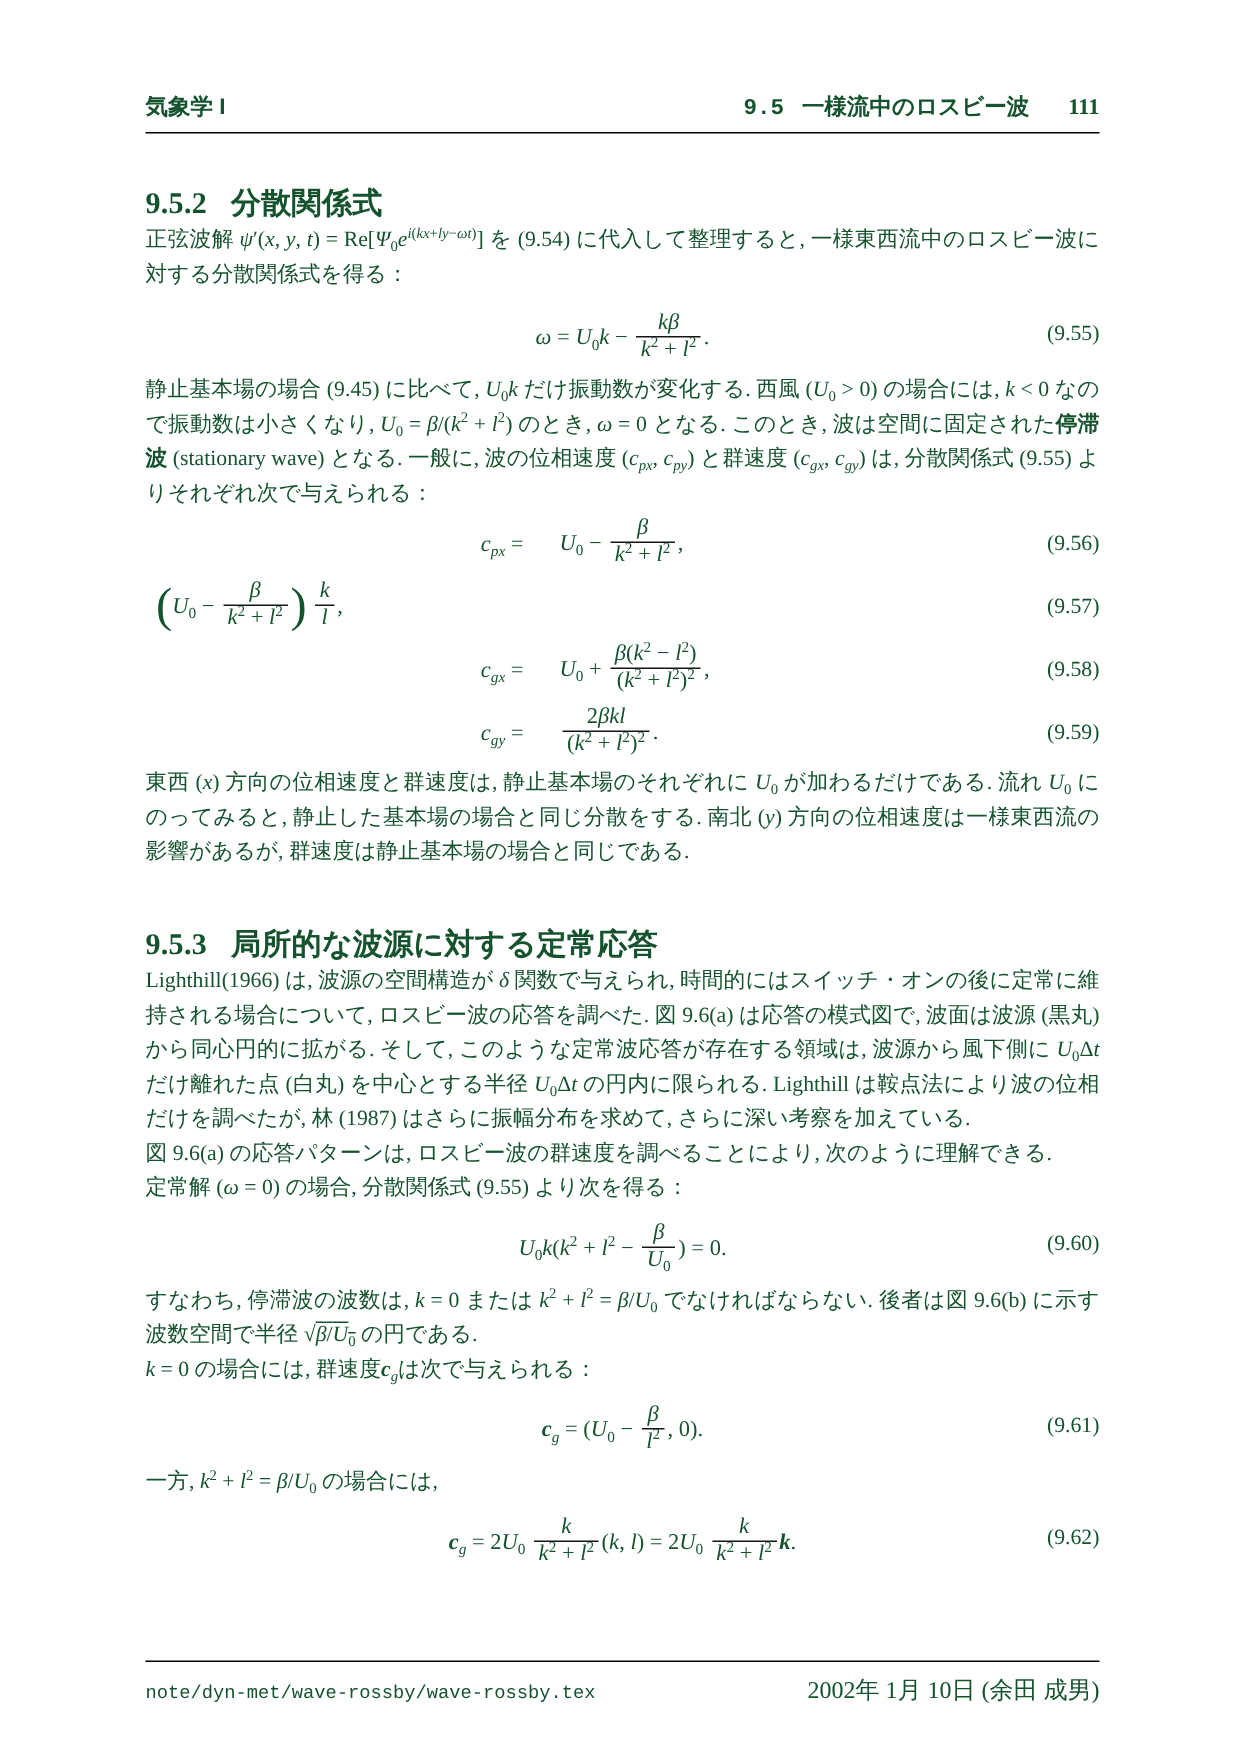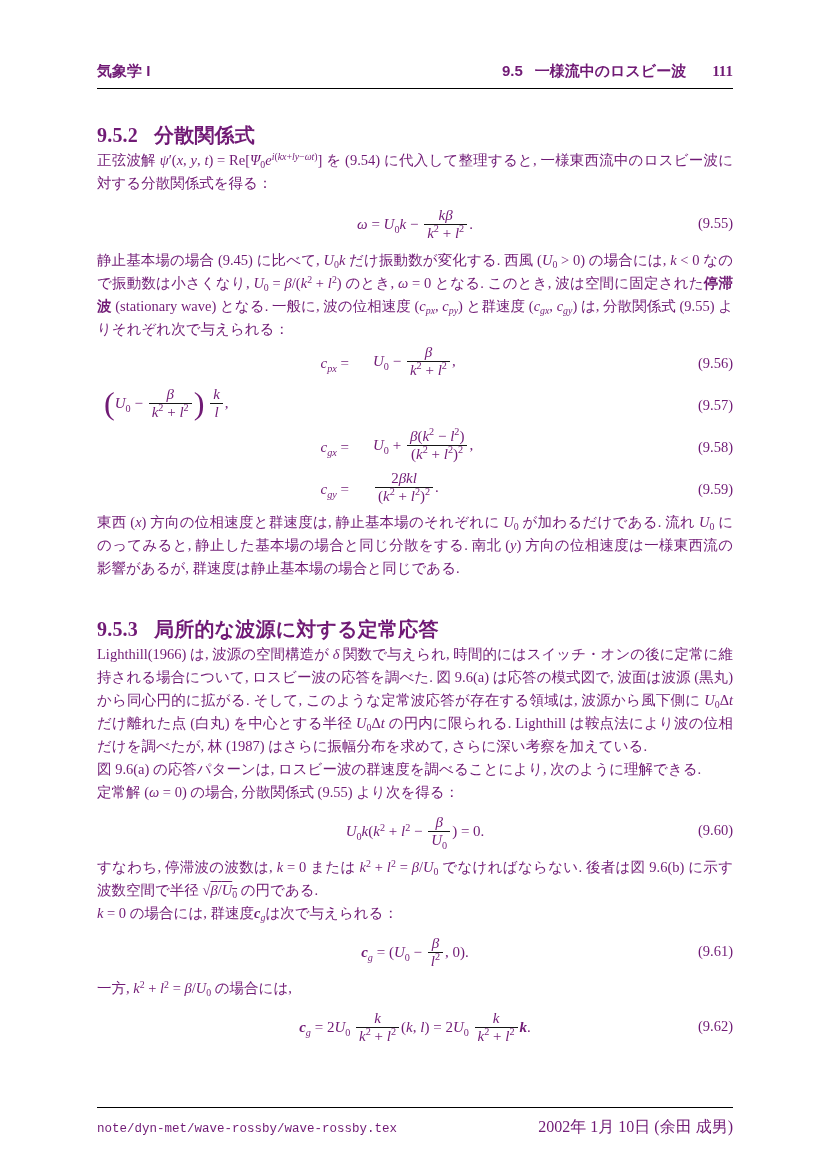--- a/index.html
+++ b/index.html
@@ -1,30 +1,30 @@
 <!DOCTYPE html>
 <html><head>
 <meta charset="utf-8">
 <style>
   html,body { margin:0; padding:0; background:#ffffff; }
   .page {
     position:relative; width:826px; height:1169px; background:#ffffff;
-    color:#701a75; font-family:"Liberation Serif","DejaVu Serif",serif;
+    color:#14532d; font-family:"Liberation Serif","DejaVu Serif",serif;
     font-size:14.5px; overflow:hidden;
   }
   .content { position:absolute; left:97px; top:62px; width:636px; }
 
   
   .pg-header {
     display:flex; justify-content:space-between; align-items:baseline;
     border-bottom:1.6px solid #000; padding-bottom:7px;
     font-weight:bold; font-size:15px;
     font-family:"Liberation Sans","DejaVu Sans",sans-serif;
   }
-  .h-secnum { font-family:Liberation Sans, sans-serif; margin-right:12px;margin-top:22px; }
+  .h-secnum { font-family:Liberation Mono, monospace; margin-right:12px;margin-top:22px; }
   .h-page { font-family:"Liberation Serif",serif; margin-left:26px; }
 
   
   .sec { margin:33px 0 0 0; font-size:20px; font-weight:bold; letter-spacing:0.2px; }
   .sec .sec-num { font-family:"Liberation Serif",serif; margin-right:16px; }
   .sec .sec-title { font-family:"Liberation Sans","DejaVu Sans",sans-serif; }
   .sec-2 { margin-top:36px; }
 
   
   p.body { margin:0; line-height:23px; text-align:justify; }

